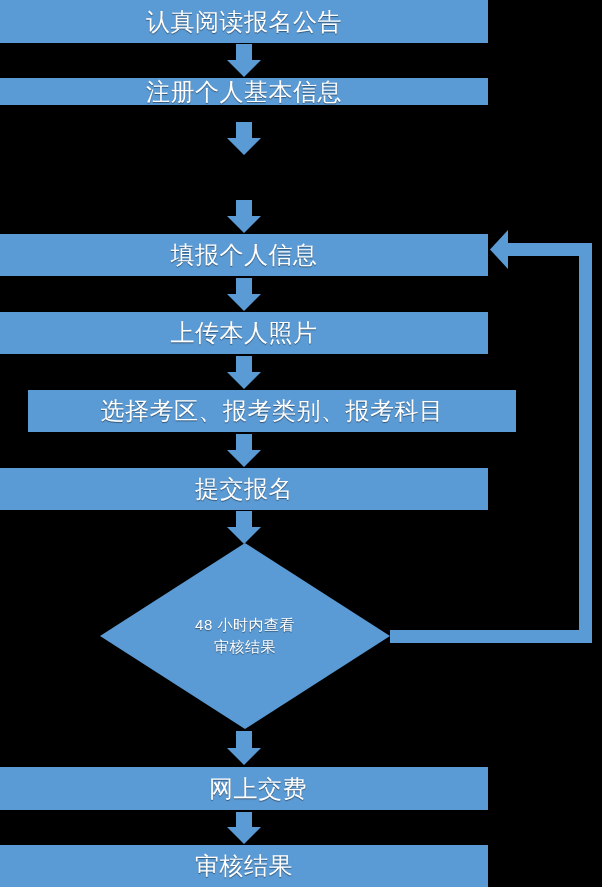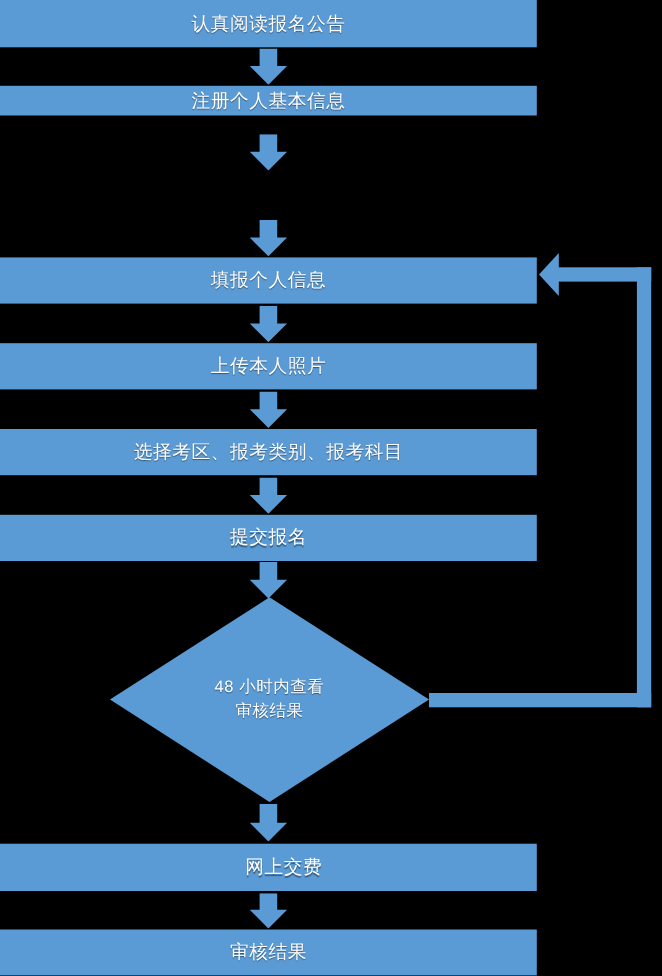--- a/index.html
+++ b/index.html
@@ -22,21 +22,21 @@
     left: 0;
     width: 488px;
     background: #5B9BD5;
     display: flex;
     align-items: center;
     justify-content: center;
     box-sizing: border-box;
   }
   .node-label {
     color: #FFFFFF;
-    font-size: 17px;
+    font-size: 24px;
     line-height: 1.25;
     letter-spacing: 0.5px;
     text-align: center;
     text-shadow: 0 1px 1px rgba(0,0,0,0.45);
     white-space: pre-line;
     user-select: none;
   }
   .decision {
     position: absolute;
     width: 290px;
@@ -119,21 +119,21 @@
   <div class="node-box" style="top:312px; height:42px;">
     <span class="node-label">上传本人照片</span>
   </div>
 
   <div class="arrow-down" style="left:227px; top:356px; height:33px;">
     <svg viewBox="0 0 34 33" preserveAspectRatio="none" aria-hidden="true">
       <polygon points="9,0 25,0 25,16 34,16 17,33 0,16 9,16" fill="#5B9BD5"></polygon>
     </svg>
   </div>
 
-  <div class="node-box" style="top:390px; height:42px;">
+  <div class="node-box" style="top:390px; height:42px;margin-left:28px;">
     <span class="node-label">选择考区、报考类别、报考科目</span>
   </div>
 
   <div class="arrow-down" style="left:227px; top:434px; height:33px;">
     <svg viewBox="0 0 34 33" preserveAspectRatio="none" aria-hidden="true">
       <polygon points="9,0 25,0 25,16 34,16 17,33 0,16 9,16" fill="#5B9BD5"></polygon>
     </svg>
   </div>
 
   <div class="node-box" style="top:468px; height:42px;">

